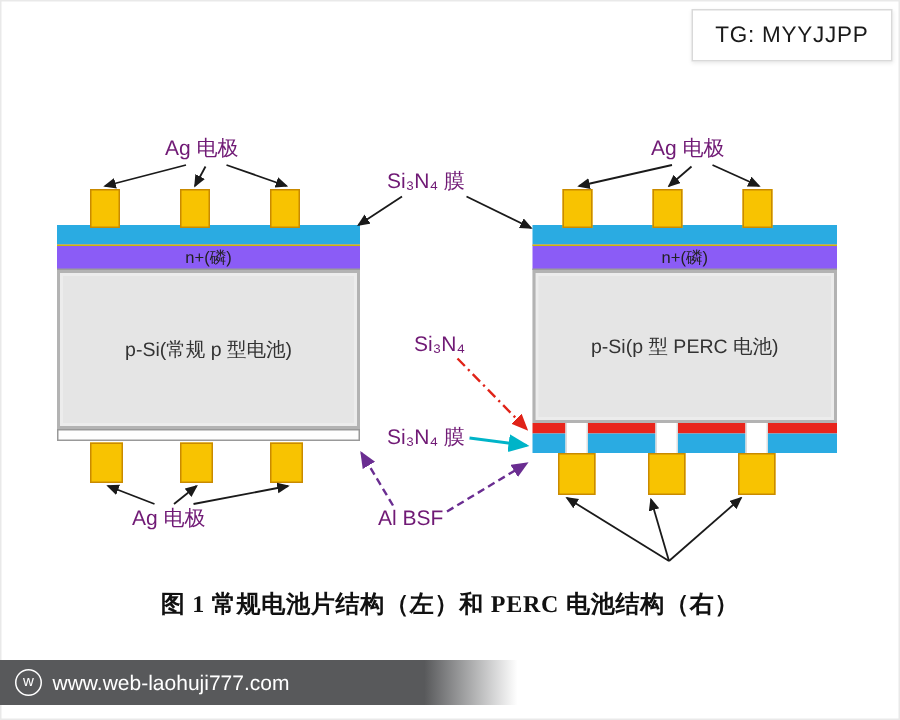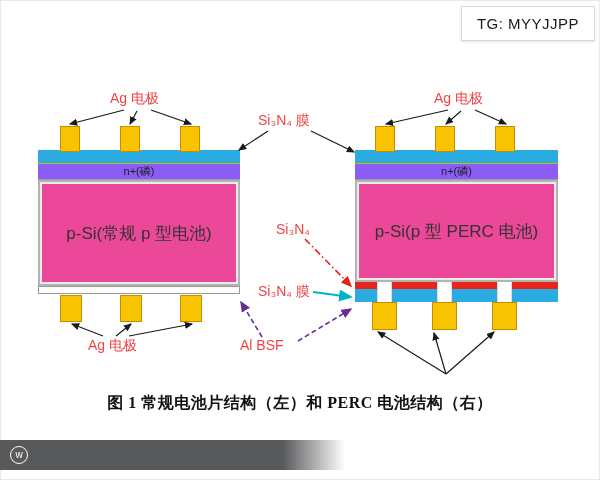--- a/index.html
+++ b/index.html
@@ -11,34 +11,34 @@
          display:flex;align-items:center;justify-content:center;
          font-size:15px;color:#1a1a1a;letter-spacing:.5px;}
   
   .cell{position:absolute;top:126px;}
   #left-cell{left:38px;width:202px;}
   #right-cell{left:355px;width:203px;}
   .layer{position:absolute;left:0;right:0;box-sizing:border-box;}
   .blue-top{top:24px;height:13px;background:#2aabe2;}
   .n-layer{top:37px;height:17px;background:#8b5cf6;border-top:1px solid #cdbb00;border-bottom:1px solid #9c9c9c;
            display:flex;align-items:center;justify-content:center;font-size:11px;color:#222;}
-  .body{background:#ec4899;border:2px solid #b3b3b3;box-shadow:inset 0 0 0 2px #ececec;
-        display:flex;align-items:center;justify-content:center;font-size:17px;color:#333;white-space:nowrap;}
+  .body{background:#e5e5e5;border:2px solid #b3b3b3;box-shadow:inset 0 0 0 2px #ececec;
+        display:flex;align-items:center;justify-content:center;font-size:13px;color:#333;white-space:nowrap;}
   .body-left{top:54px;height:106px;}
   .body-right{top:54px;height:102px;}
   .bsf-strip{top:160px;height:8px;background:#fdfdfd;border:1px solid #999;}
   .red-layer{top:156px;height:7px;background:#e8251c;}
   .blue-bot{top:163px;height:13px;background:#2aabe2;}
   .gap{position:absolute;top:156px;width:15px;height:20px;background:#fff;border-left:1px solid #ddd;border-right:1px solid #ddd;box-sizing:border-box;}
   .electrode{position:absolute;background:#f8c301;border:1px solid #c98a00;box-sizing:border-box;}
   .el-top{top:0;width:20px;height:26px;z-index:3;}
   .el-bot-l{top:169px;width:22px;height:27px;}
   .el-bot-r{top:176px;width:25px;height:28px;}
   
-  .lbl{position:absolute;font-size:14px;color:#ef4444;white-space:nowrap;z-index:5;}
+  .lbl{position:absolute;font-size:14px;color:#701a75;white-space:nowrap;z-index:5;}
   
   .caption{position:absolute;left:0;width:100%;top:393px;text-align:center;
            font-family:"Liberation Serif","DejaVu Serif",serif;font-weight:600;
            font-size:16px;color:#111;letter-spacing:.5px;}
   
   .wm{position:absolute;left:0;bottom:10px;height:30px;width:345px;box-sizing:border-box;
       background:linear-gradient(90deg,#58595b 0%,#58595b 82%,rgba(88,89,91,0) 100%);
       display:flex;align-items:center;padding-left:10px;color:#fff;font-size:14px;}
   .wm-icon{width:16px;height:16px;border:1px solid #fff;border-radius:50%;
            font-size:10px;line-height:16px;text-align:center;margin-right:7px;flex:0 0 auto;}
@@ -80,21 +80,21 @@
     <div class="electrode el-bot-r" style="left:77px"></div>
     <div class="electrode el-bot-r" style="left:137px"></div>
   </div>
 
   <div class="lbl" style="left:110px;top:90px">Ag 电极</div>
   <div class="lbl" style="left:434px;top:90px">Ag 电极</div>
   <div class="lbl" style="left:88px;top:337px">Ag 电极</div>
   <div class="lbl" style="left:258px;top:112px">Si₃N₄ 膜</div>
   <div class="lbl" style="left:276px;top:221px">Si₃N₄</div>
   <div class="lbl" style="left:258px;top:283px">Si₃N₄ 膜</div>
-  <div class="lbl" style="left:240px;top:337px">Al BSF</div>
+  <div class="lbl" style="left:252px;top:337px">Al BSF</div>
 
   <svg class="overlay" viewBox="0 0 600 480" xmlns="http://www.w3.org/2000/svg">
     <defs>
       <marker id="mk-black" markerWidth="7" markerHeight="7" refX="6" refY="3" orient="auto">
           <path d="M0,0 L7,3 L0,6 Z" fill="#1a1a1a"></path>
         </marker>
       <marker id="mk-red" markerWidth="7" markerHeight="7" refX="6" refY="3" orient="auto">
           <path d="M0,0 L7,3 L0,6 Z" fill="#e02318"></path>
         </marker>
       <marker id="mk-cyan" markerWidth="7" markerHeight="7" refX="6" refY="3" orient="auto">
@@ -129,15 +129,16 @@
     <line x1="313" y1="292" x2="351" y2="297" stroke="#00b4c8" stroke-width="2" marker-end="url(#mk-cyan)"></line>
 
     <line x1="262" y1="337" x2="241" y2="302" stroke="#6a2d91" stroke-width="1.6" stroke-dasharray="5 3" marker-end="url(#mk-purple)"></line>
     <line x1="298" y1="341" x2="351" y2="309" stroke="#6a2d91" stroke-width="1.6" stroke-dasharray="5 3" marker-end="url(#mk-purple)"></line>
   </svg>
 
   <div class="caption">图 1  常规电池片结构（左）和 PERC 电池结构（右）</div>
 
   <div class="wm">
     <span class="wm-icon">w</span>
+    <span>www.web-laohuji777.com</span>
   </div>
 
 </div>
 
 </body></html>

